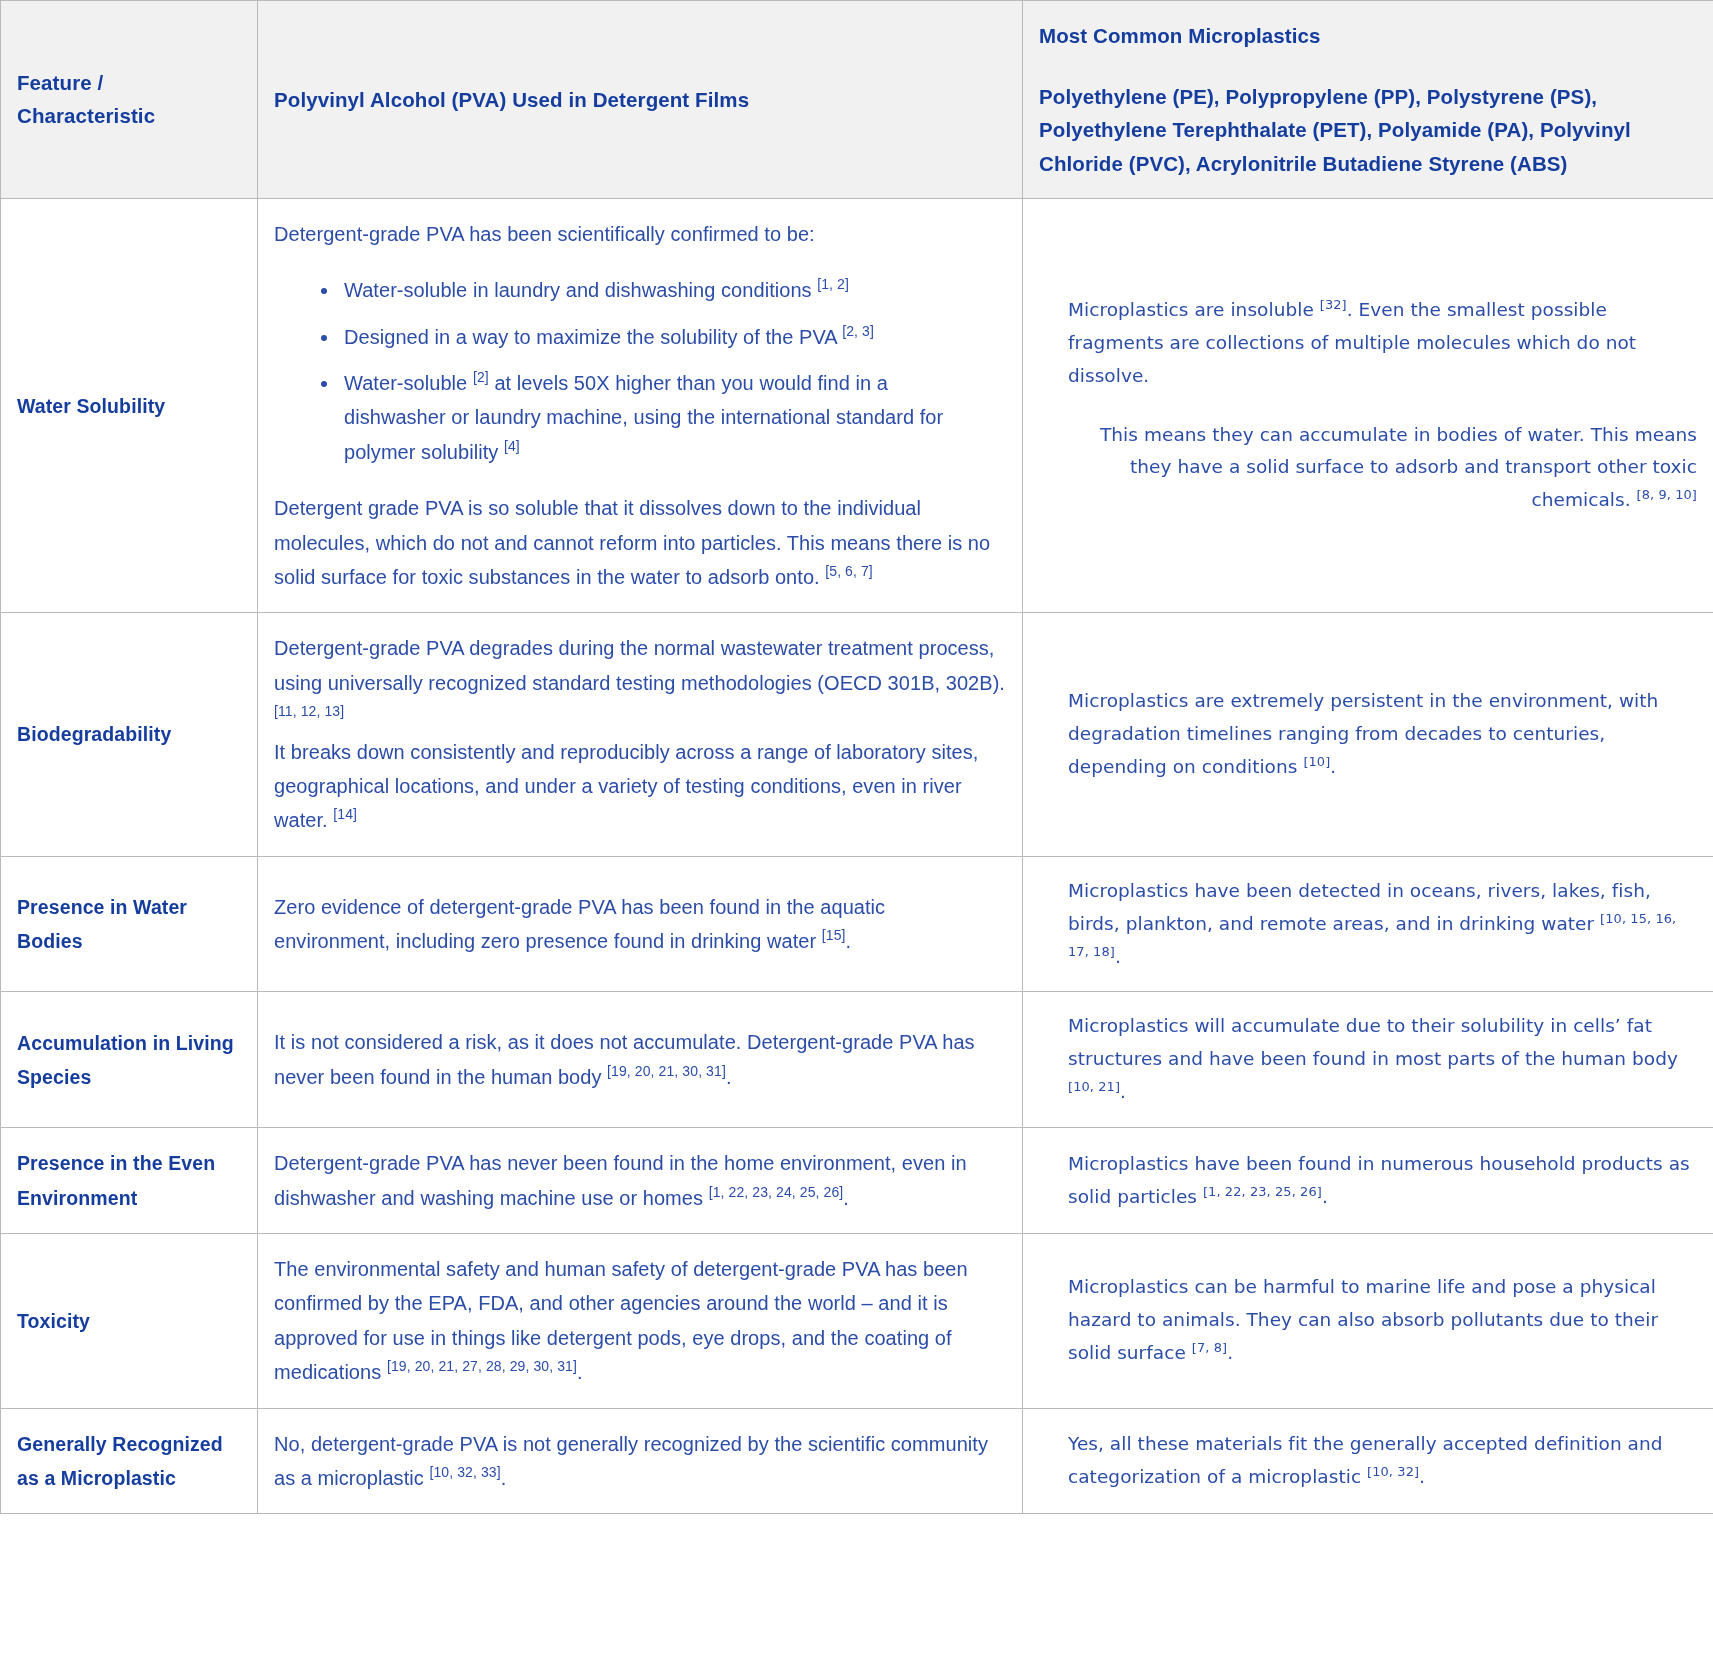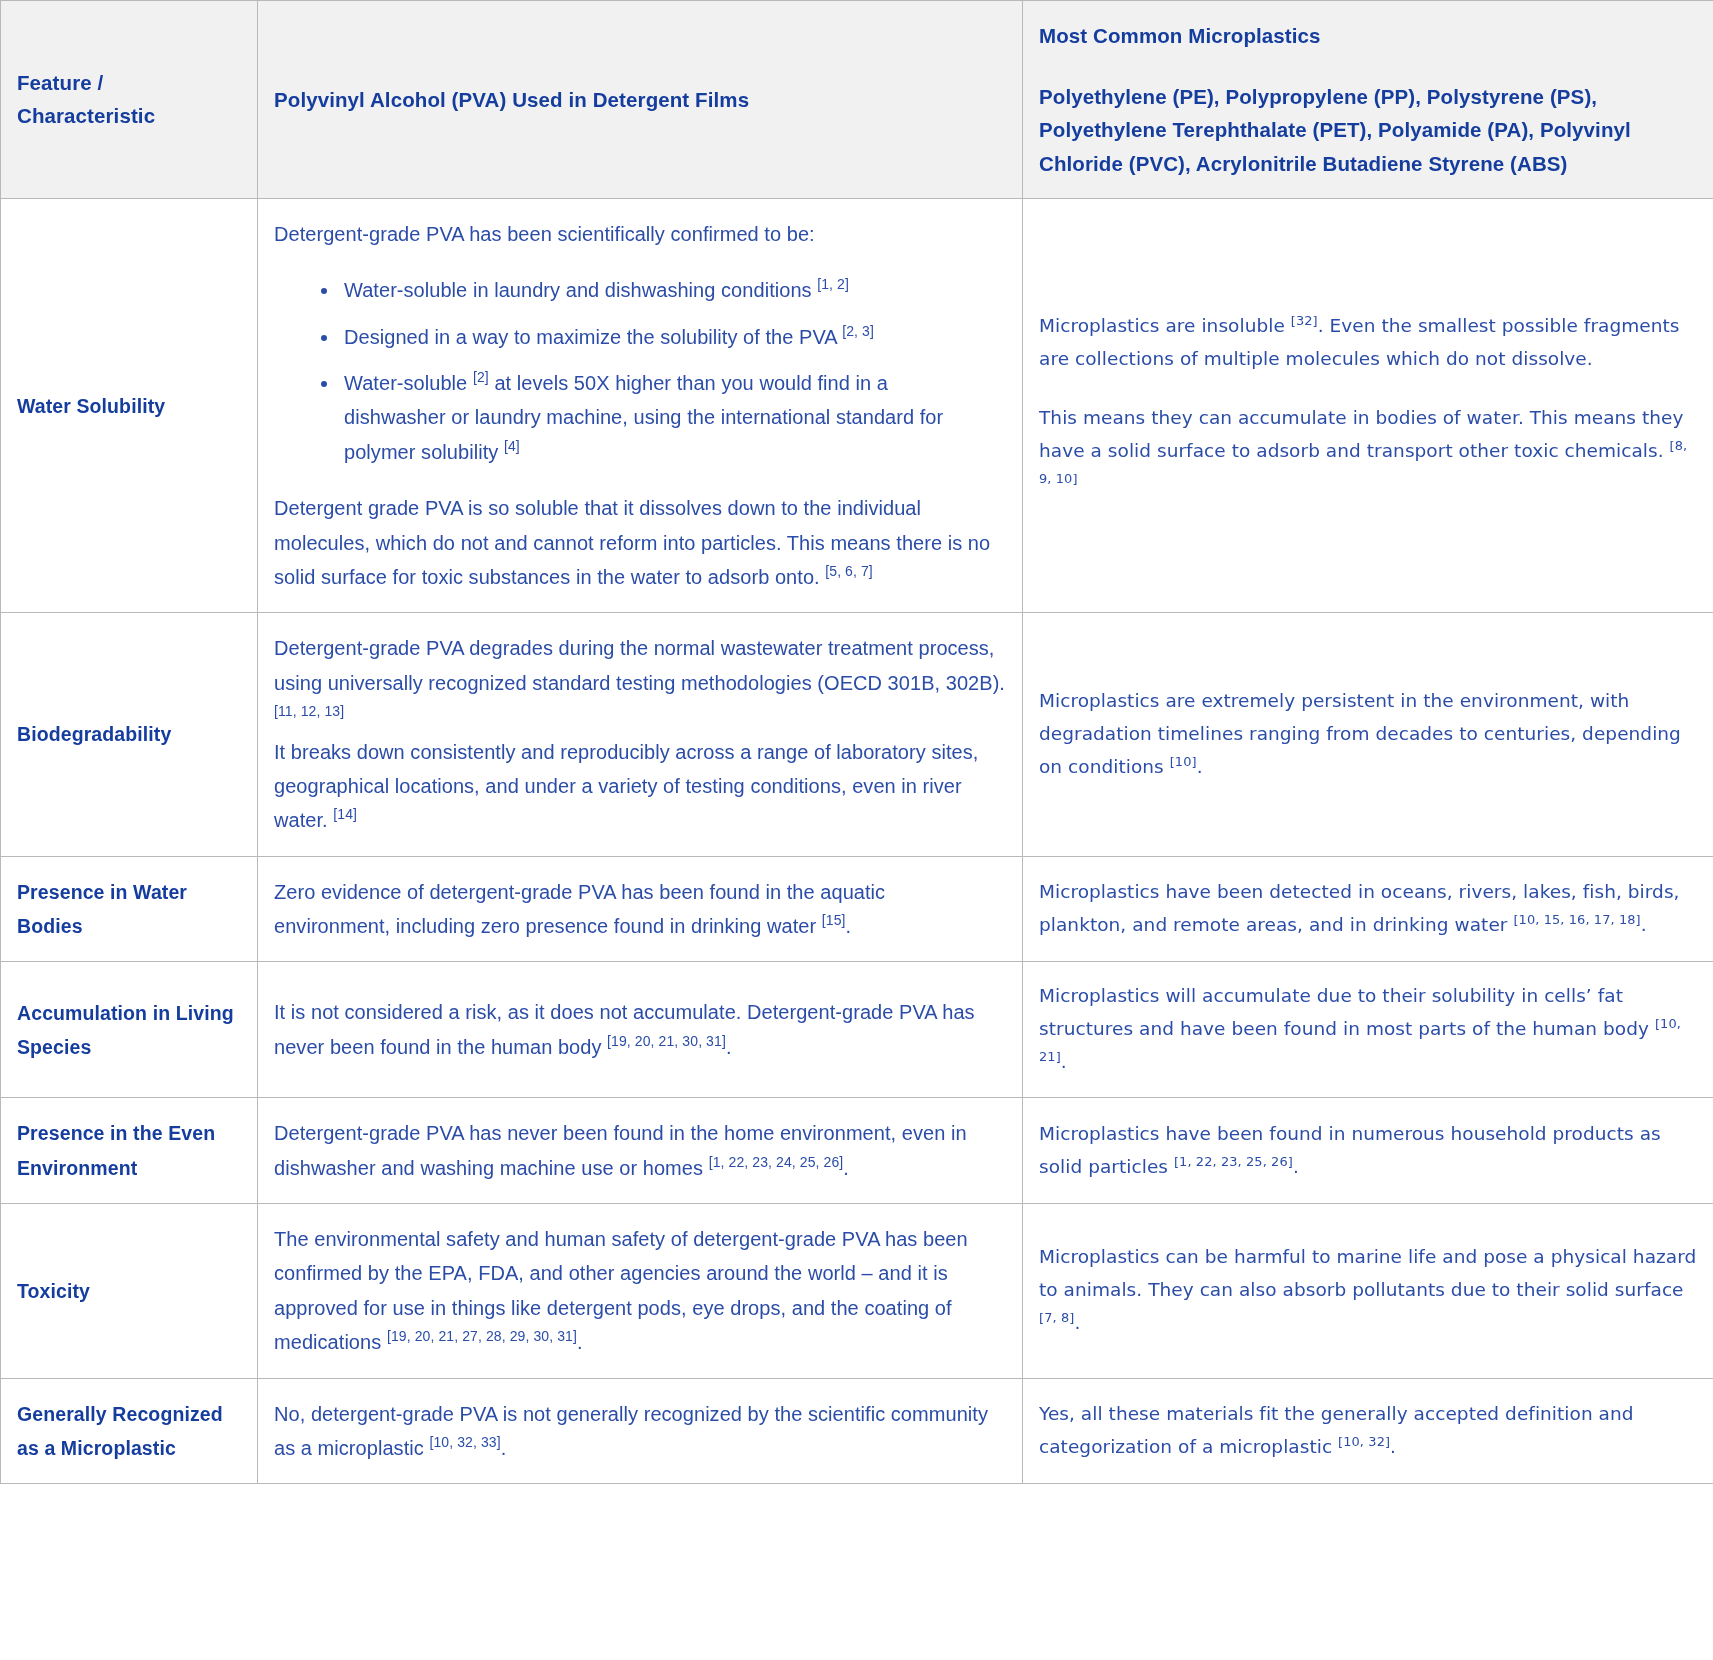--- a/index.html
+++ b/index.html
@@ -79,22 +79,23 @@
     font-size: 0.70em;
     vertical-align: super;
     line-height: 0;
     letter-spacing: 0.1px;
   }
   
   td.col3 .cell-body {
     font-family: "DejaVu Sans", sans-serif;
     font-size: 18.5px;
     line-height: 1.78;
-  }
-  td.col3 .cell-body p + p { margin-top: 26px; }
+    margin-left: 29px;
+  }
+  td.col3 .cell-body p + p { margin-top: 26px; text-align: right; }
 </style>
 </head>
 <body>
 
 <table id="comparison-table">
   <colgroup>
     <col class="c1">
       <col class="c2">
       <col class="c3">
   </colgroup>

